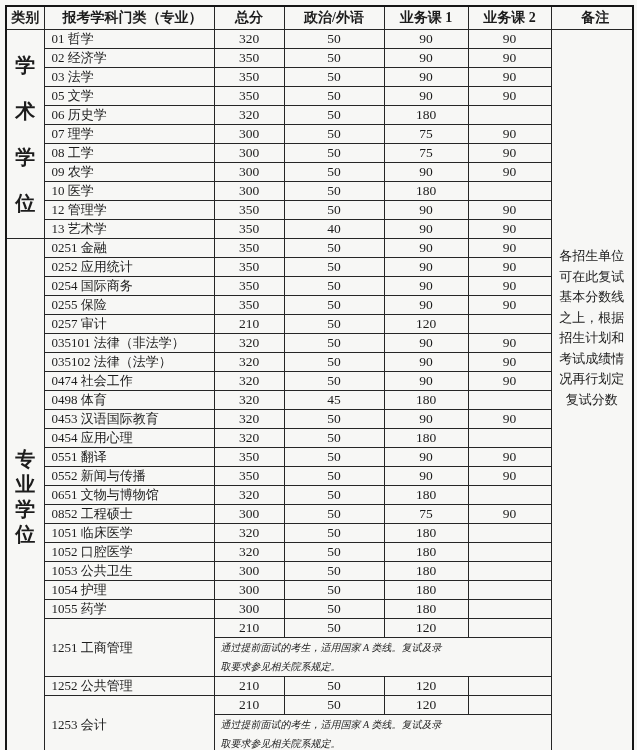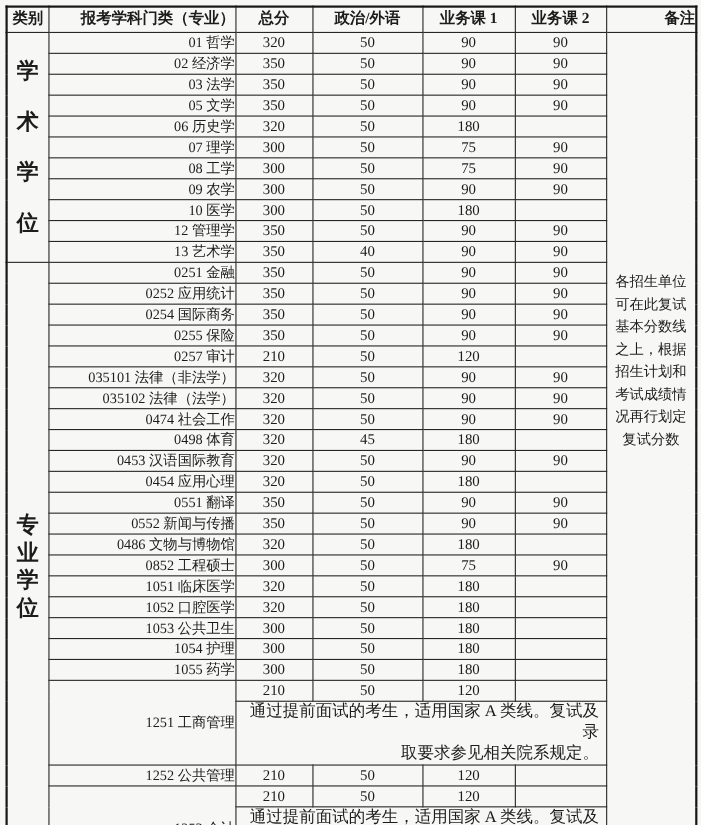--- a/index.html
+++ b/index.html
@@ -23,23 +23,23 @@
     padding: 0;
     overflow: hidden;
   }
   th {
     font-size: 14px;
     font-weight: bold;
     height: 22px;
     line-height: 18px;
     white-space: nowrap;
   }
-  th.al { text-align: right; padding-left: 7px; font-family: Liberation Serif, serif; }
+  th.al { text-align: center; padding-left: 7px; font-family: Liberation Serif, serif; }
   td.label {
-    text-align: right;
+    text-align: left;
     padding-left: 7px;
     font-size: 13px;
     height: 18px;
     line-height: 16px;
     white-space: nowrap;
   }
   td.score {
     text-align: center;
     font-size: 13.5px;
     height: 18px;
@@ -62,27 +62,28 @@
   .cat-pro  { gap: 5px;  }
   td.remark {
     vertical-align: top;
     padding-top: 216px;
     text-align: center;
     font-size: 13px;
     line-height: 20.5px;
     white-space: pre-line;
   }
   td.note-cell {
-    font-size: 15px;
+    font-size: 10px;
     line-height: 19px;
-    text-align: right;
+    text-align: left;
     vertical-align: middle;
     padding: 0 6px;
     height: 37px;
     white-space: pre-line;
+    font-style: italic;
   }
 </style>
 </head>
 <body>
 
 <table class="score-table">
   <colgroup>
     <col style="width:38px">
     <col style="width:170px">
     <col style="width:70px">
@@ -289,21 +290,21 @@
         <td class="score">90</td>
       </tr>
       <tr>
         <td class="label">0552 新闻与传播</td>
         <td class="score">350</td>
         <td class="score">50</td>
         <td class="score">90</td>
         <td class="score">90</td>
       </tr>
       <tr>
-        <td class="label">0486 文物与博物馆</td>
+        <td class="label">0651 文物与博物馆</td>
         <td class="score">320</td>
         <td class="score">50</td>
         <td class="score">180</td>
         <td class="score"></td>
       </tr>
       <tr>
         <td class="label">0852 工程硕士</td>
         <td class="score">300</td>
         <td class="score">50</td>
         <td class="score">75</td>

